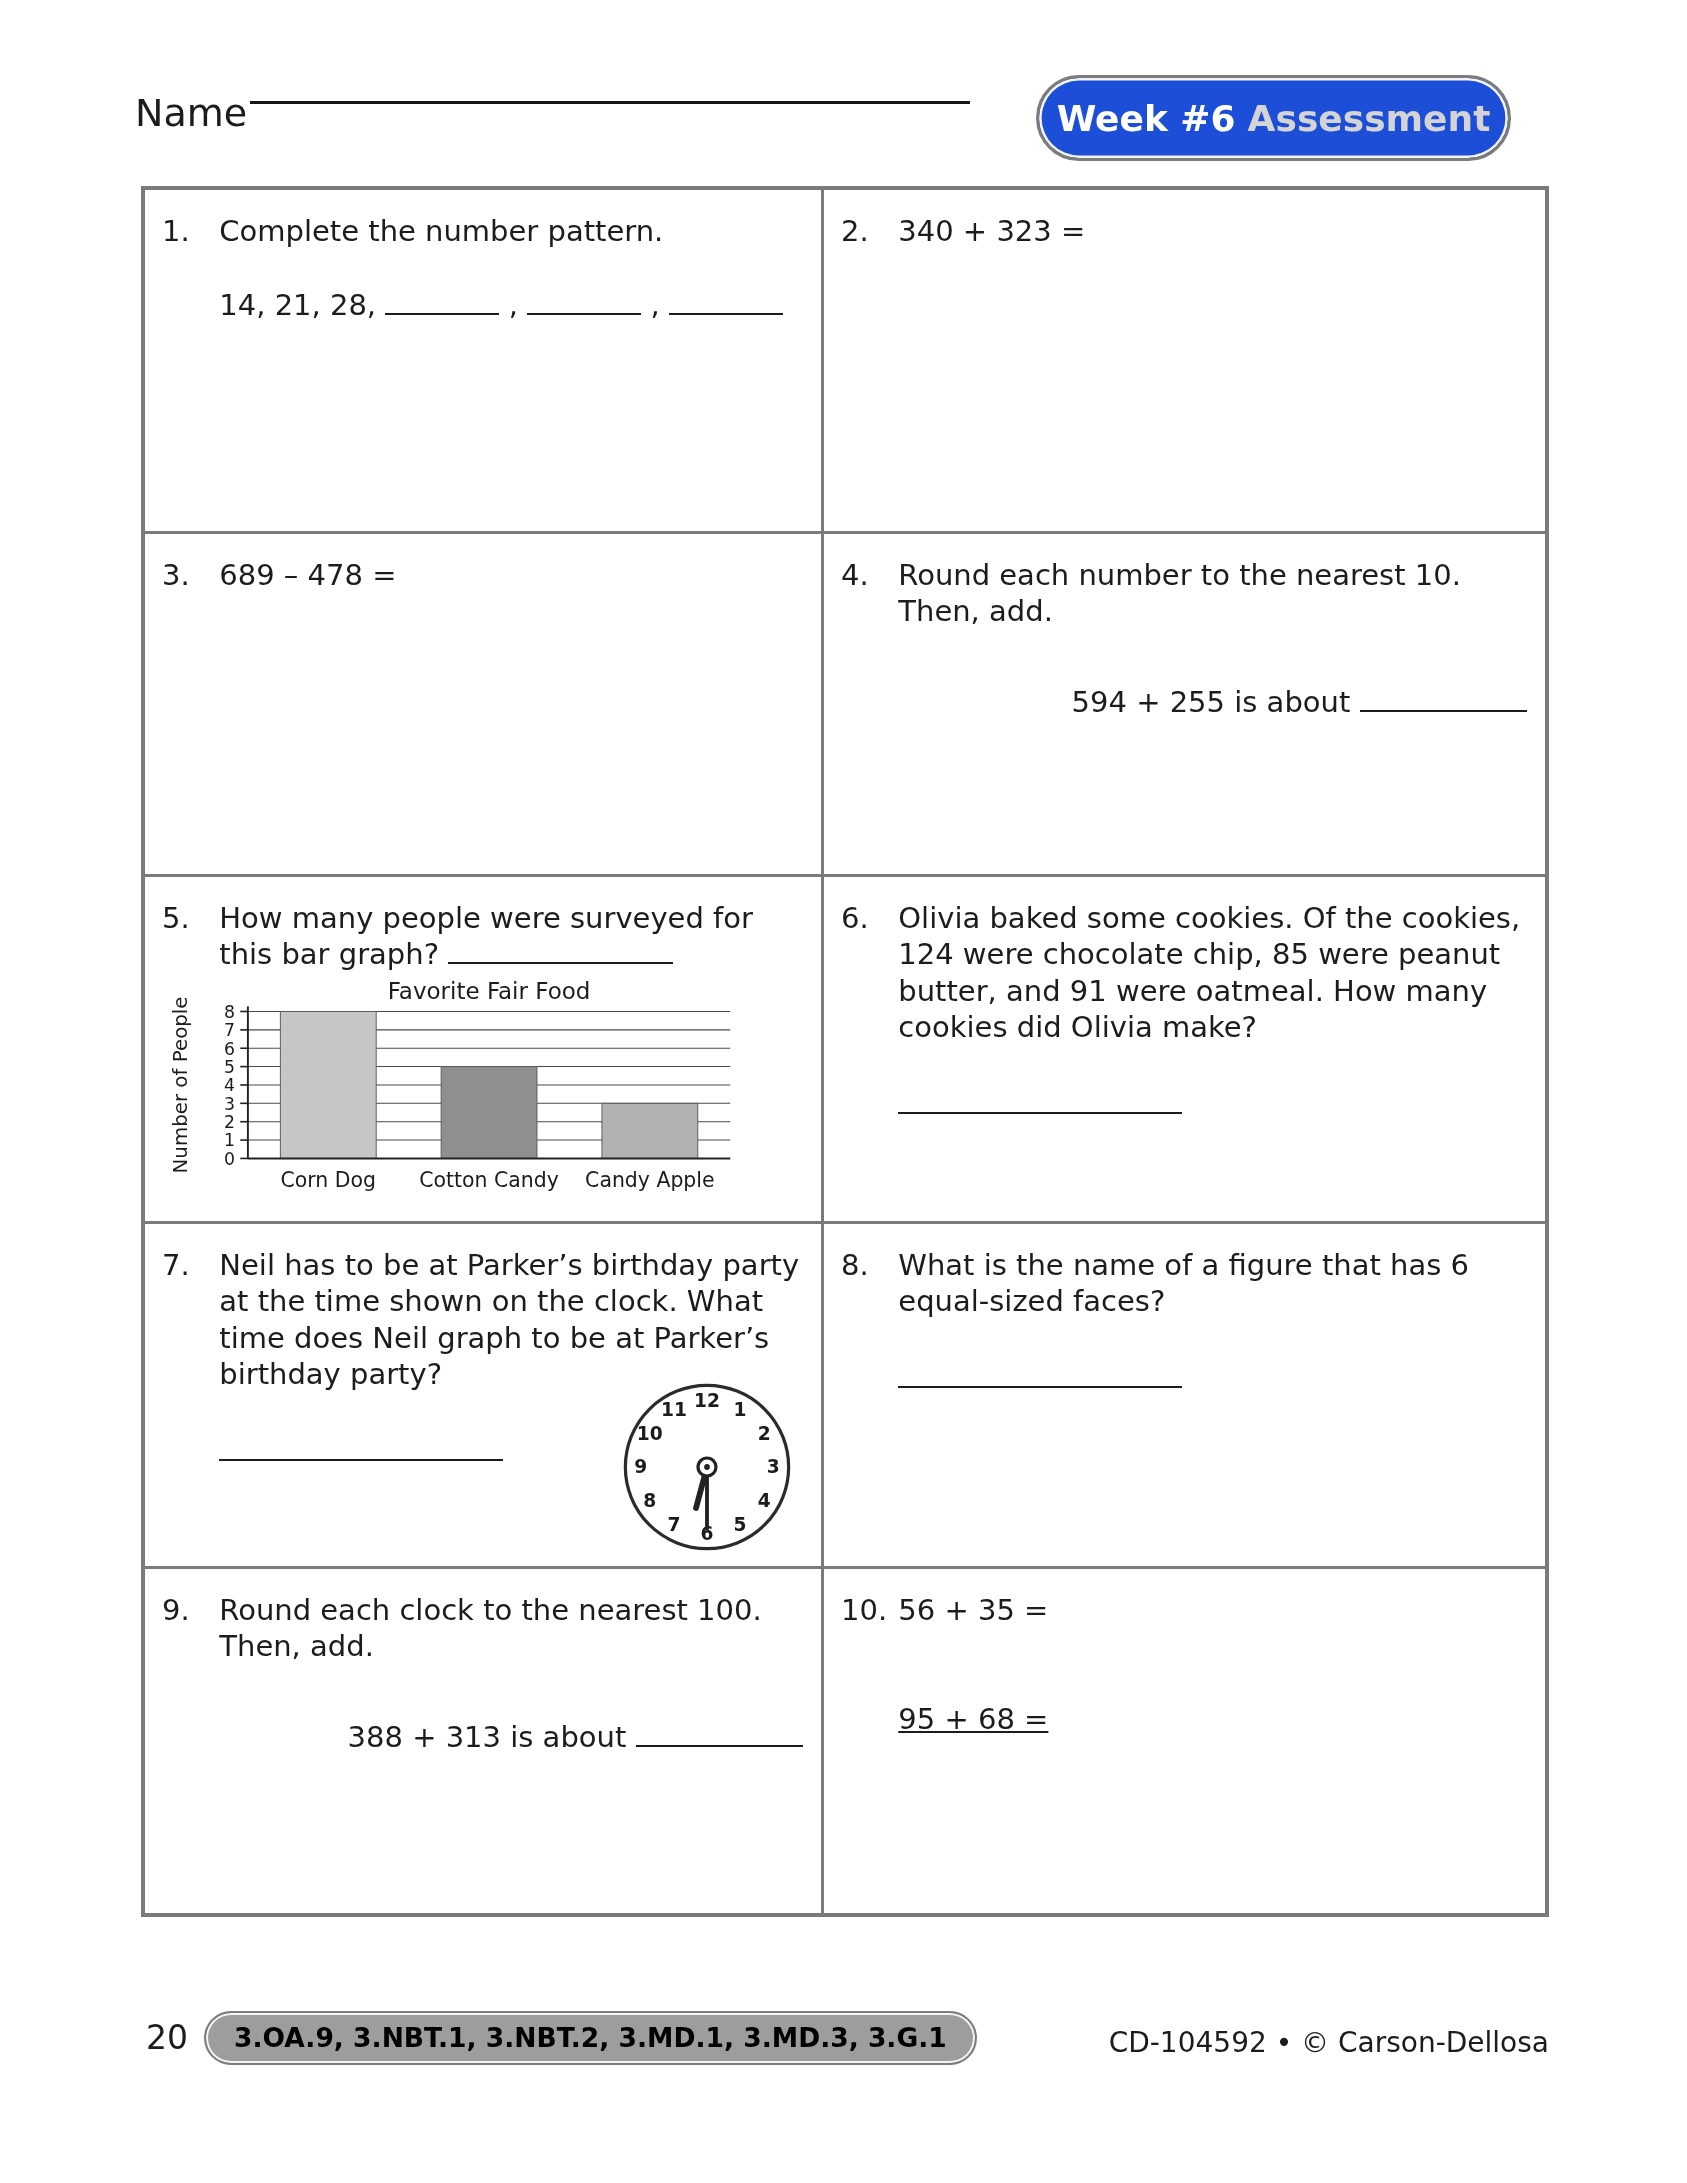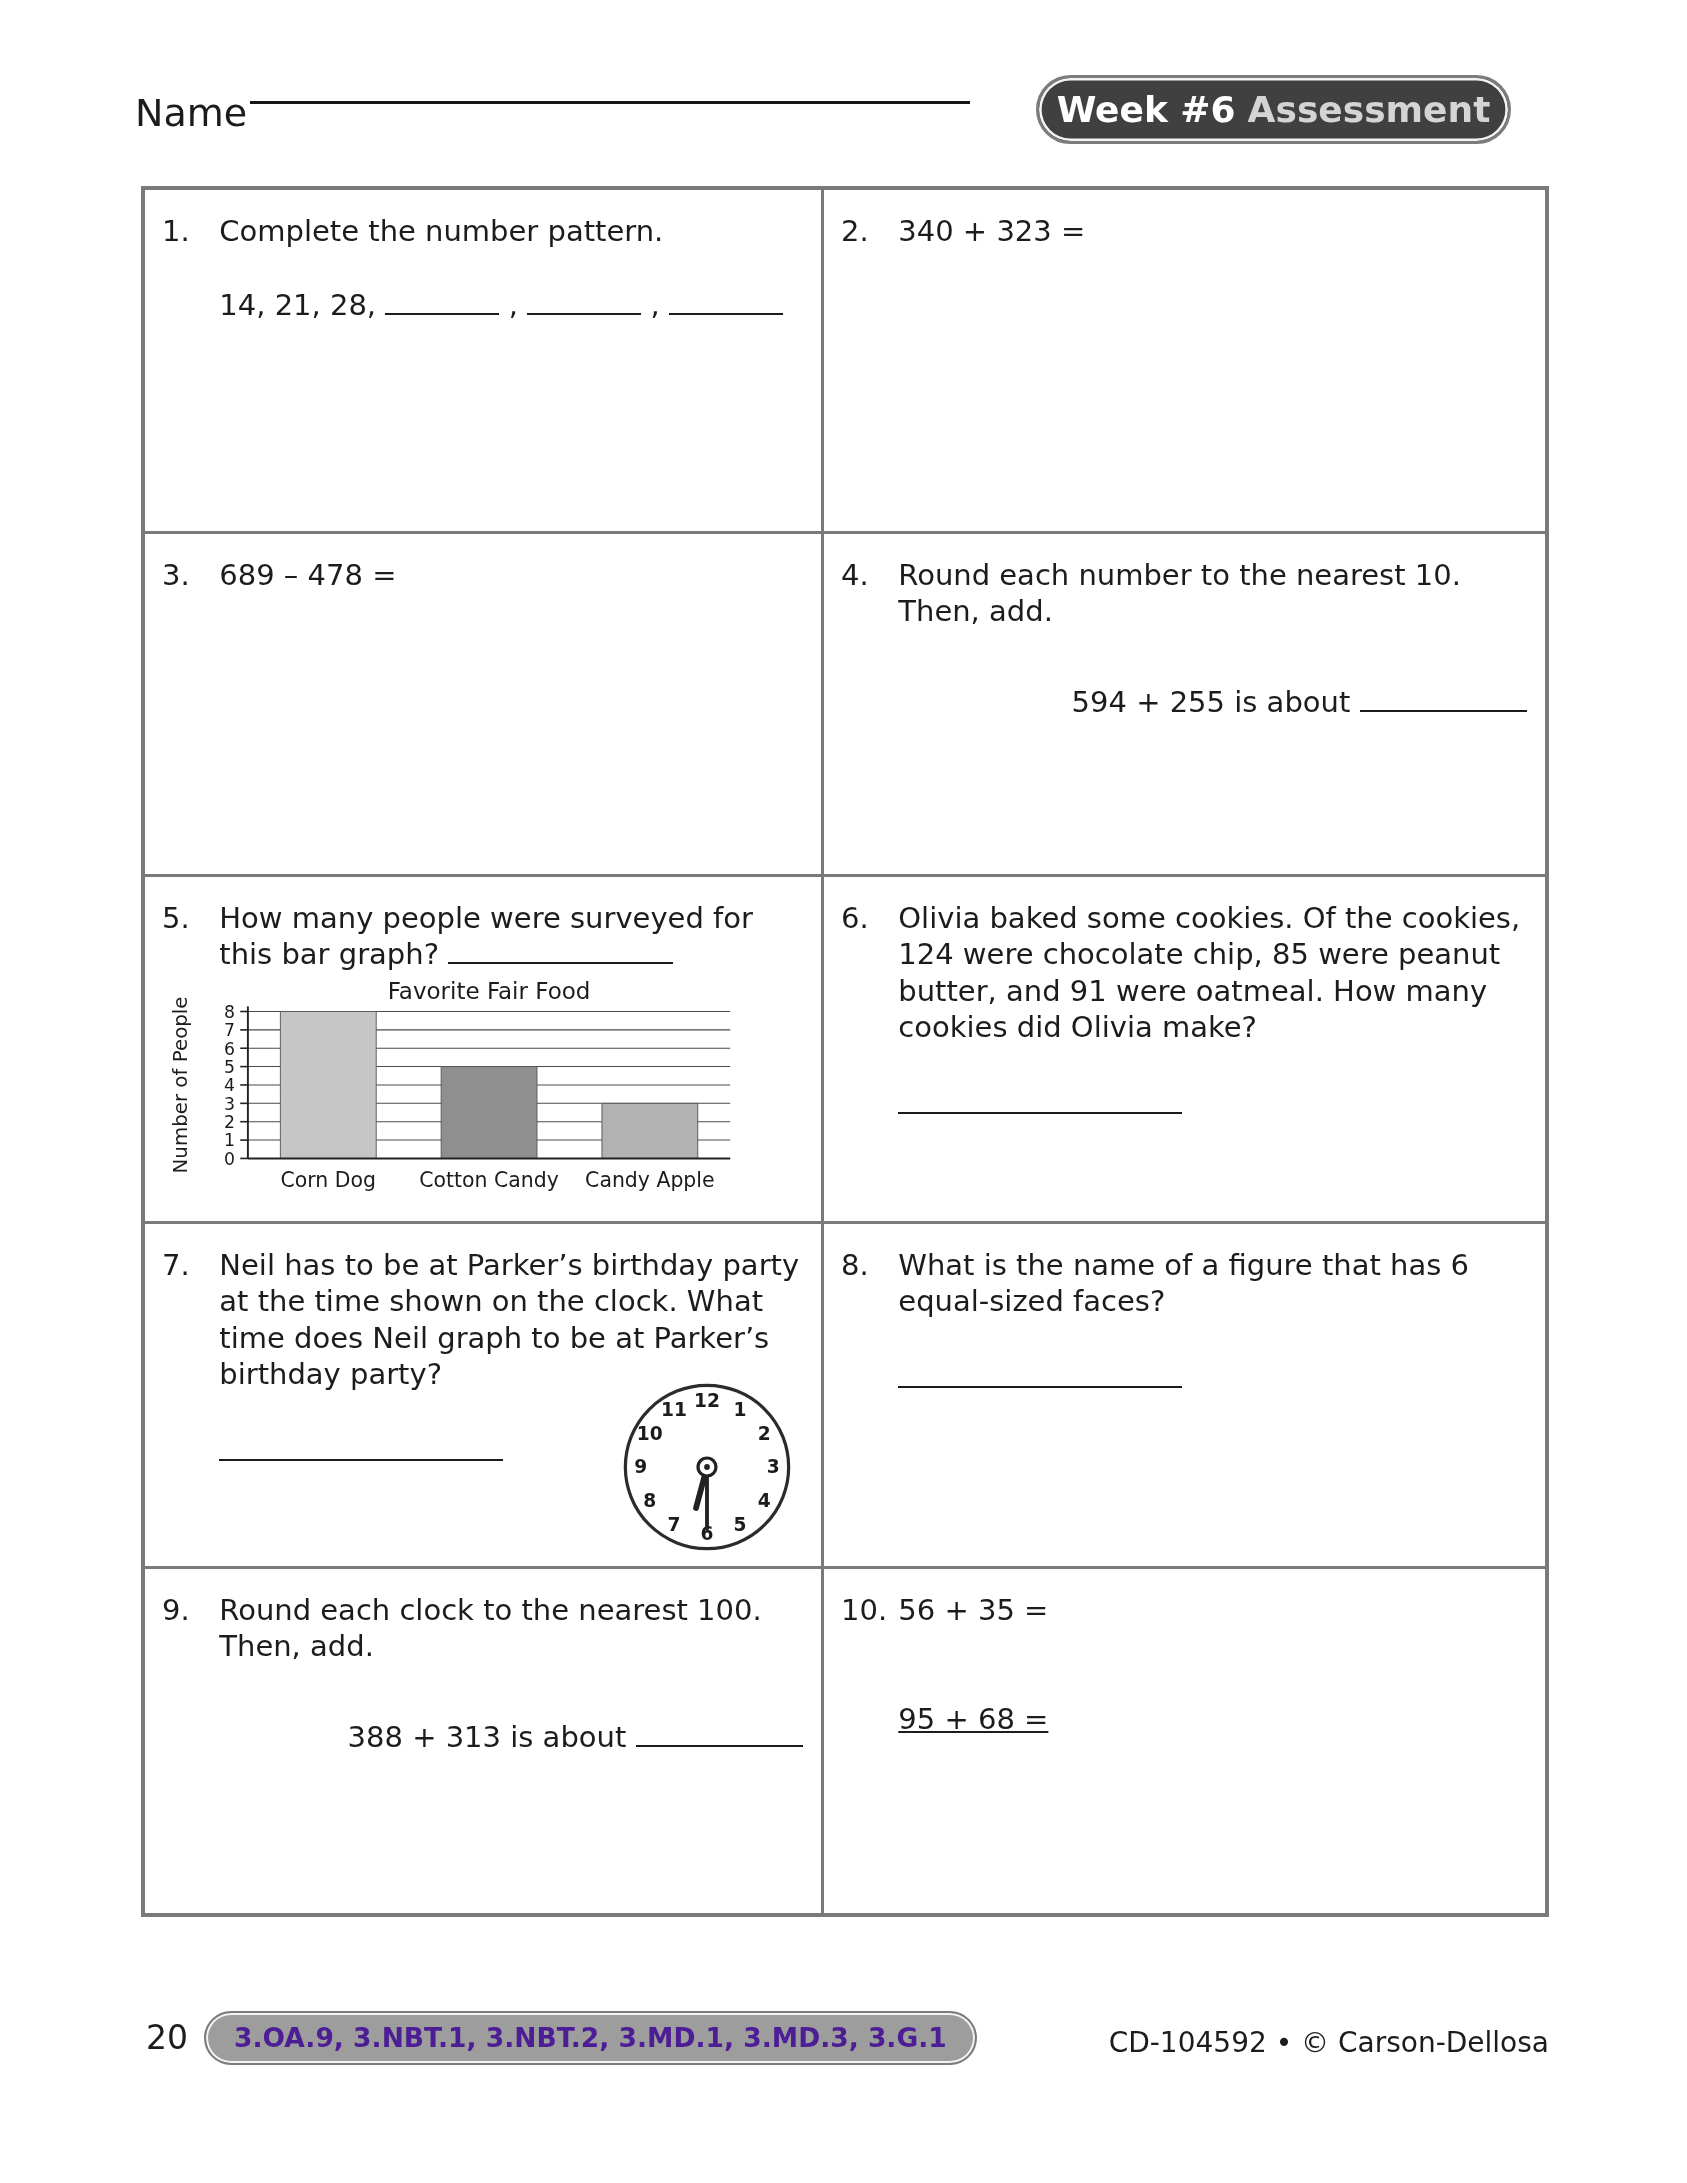--- a/index.html
+++ b/index.html
@@ -8,22 +8,22 @@
     font-family:"DejaVu Sans","Liberation Sans",sans-serif;color:#1c1c1c;
   }
   #page{position:relative;width:1687px;height:2183px;background:#fff;}
 
   
   .name-row{position:absolute;left:135px;top:94px;width:835px;display:flex;}
   .name-label{font-size:38px;line-height:1;}
   .name-line{flex:1;border-bottom:3.3px solid #161616;height:6.6px;margin-bottom:4px;margin-left:2.6px;}
 
   .badge{
-    position:absolute;left:1036px;top:75px;width:475px;height:69px;
-    background:#404040;border:3.3px solid #7c7c7c;border-radius:46px;
+    position:absolute;left:1036px;top:75px;width:475px;height:86px;
+    background:#1d4ed8;border:3.3px solid #7c7c7c;border-radius:46px;
     box-shadow:inset 0 0 0 2.6px #f4f4f4;
     display:flex;align-items:center;justify-content:center;gap:12px;box-sizing:border-box;
   }
   .badge-week{color:#ffffff;font-weight:bold;font-size:36px;}
   .badge-assessment{color:#d4d4d4;font-weight:bold;font-size:36px;}
 
   
   .worksheet-table{
     position:absolute;left:141px;top:186px;width:1408px;height:1731px;box-sizing:border-box;
     border:4px solid #7a7a7a;
@@ -50,21 +50,21 @@
 
   .chart-svg{display:block;margin-left:-52px;margin-top:4px;width:609px;height:230px;}
   .clock-svg{position:absolute;right:24px;bottom:9.3px;width:180px;height:180px;}
 
   
   .footer-left{position:absolute;left:146px;top:2011px;display:flex;align-items:center;gap:16px;}
   .page-number{font-size:33px;}
   .standards-pill{
     background:#9d9d9d;border:2.6px solid #7c7c7c;border-radius:34px;
     box-shadow:inset 0 0 0 2px #f4f4f4;
-    padding:9.3px 28px;color:#4c1d95;font-weight:bold;font-size:26.5px;white-space:nowrap;
+    padding:9.3px 28px;color:#000000;font-weight:bold;font-size:26.5px;white-space:nowrap;
   }
   .copyright{position:absolute;right:138px;top:2026px;font-size:28px;}
 
   svg text{font-family:"DejaVu Sans","Liberation Sans",sans-serif;}
 </style>
 </head>
 <body>
 
 <div id="page">
 

